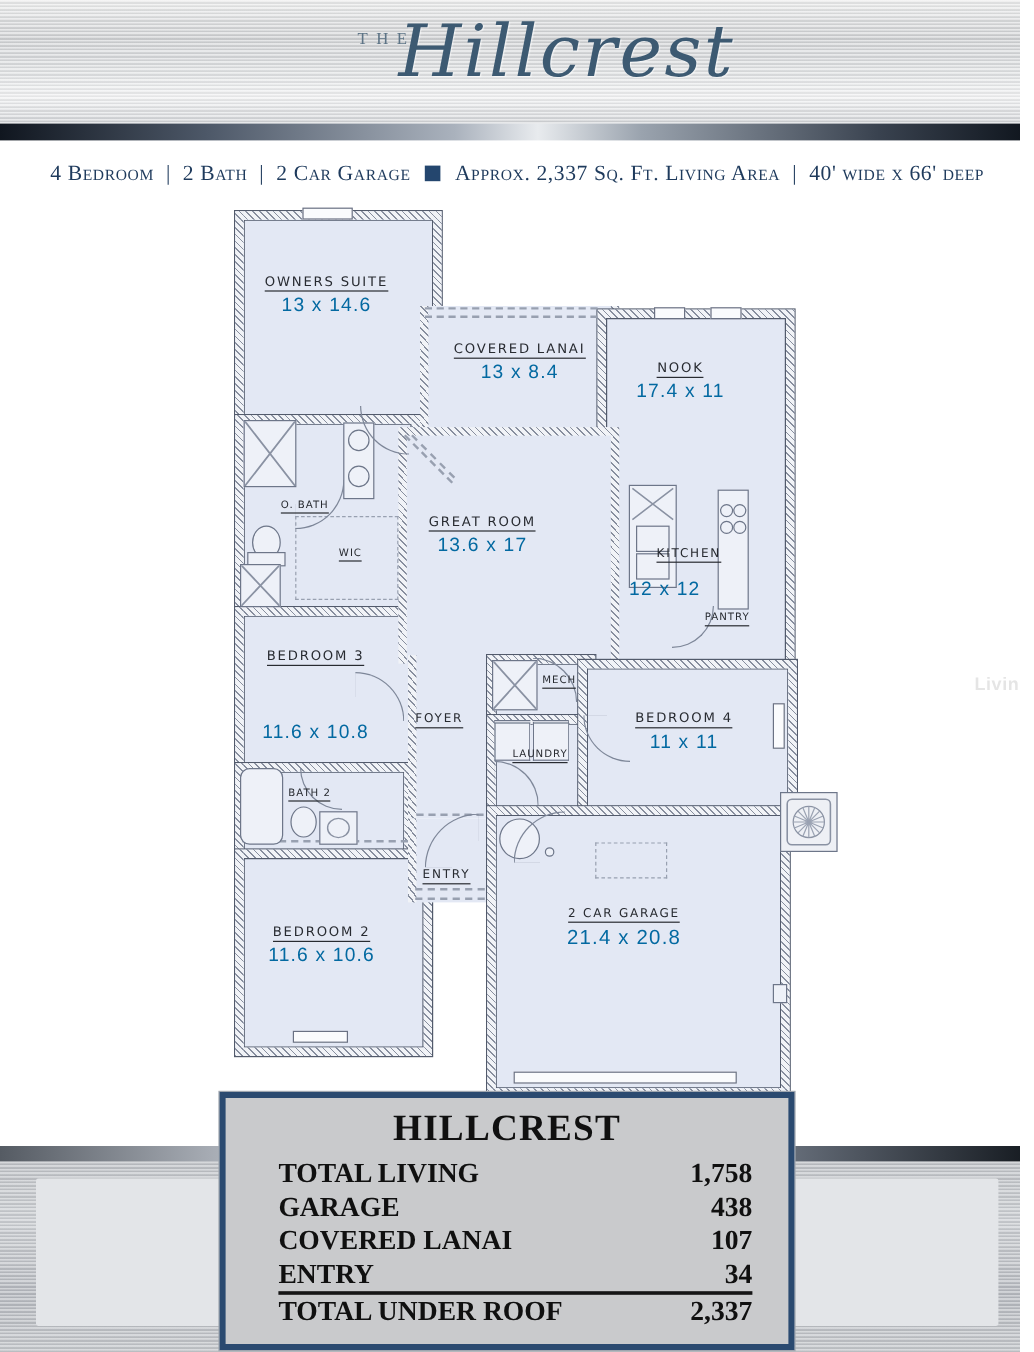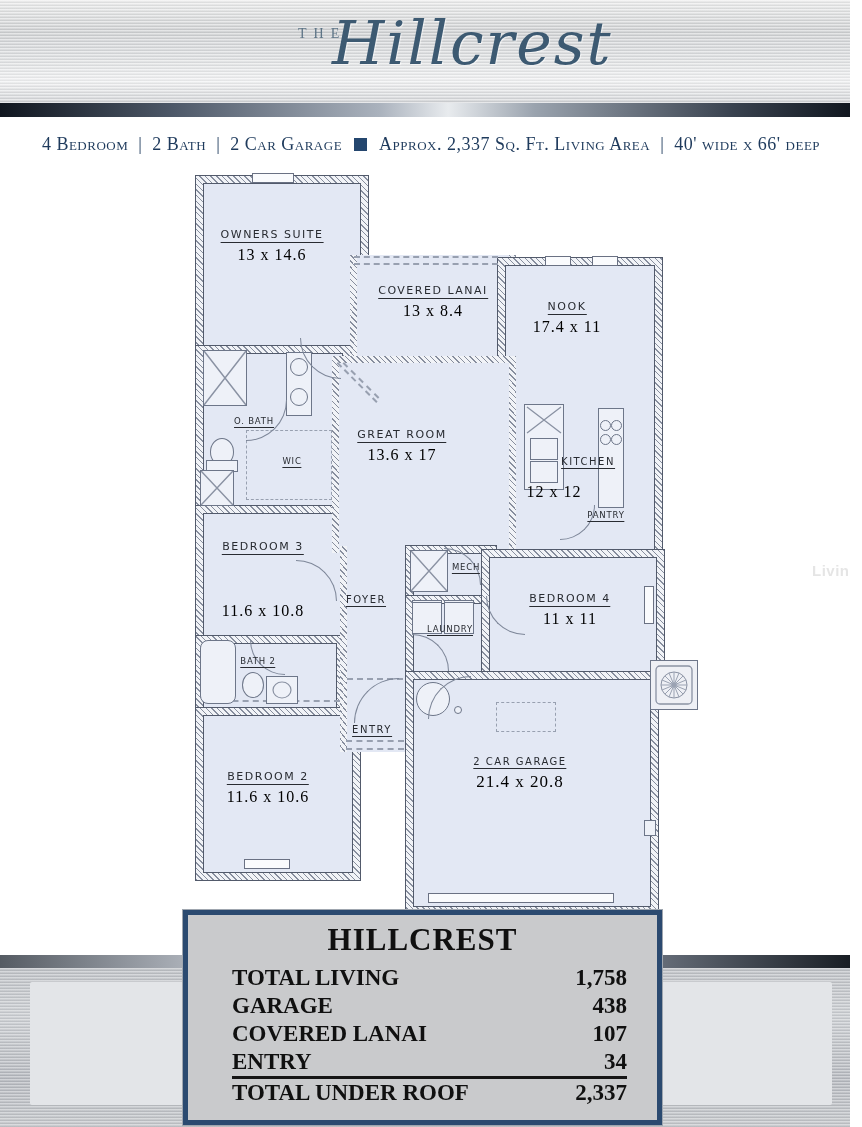--- a/index.html
+++ b/index.html
@@ -27,21 +27,21 @@
 
   
   .rm{position:absolute;background:#e3e8f4;border:7px solid transparent;
       border-image:repeating-linear-gradient(45deg,#878e9e 0 1px,#f1f3f7 1px 4px) 7;
       box-shadow:0 0 0 1px #525a6b, inset 0 0 0 1px #525a6b;}
   .rm.open{box-shadow:none;}
   .patch{position:absolute;background:#e3e8f4;}
   .lbl{position:absolute;transform:translateX(-50%);display:flex;flex-direction:column;align-items:center;z-index:4;}
   .rname{font-family:"DejaVu Sans",sans-serif;font-size:11px;letter-spacing:1.5px;color:#282b31;
     border-bottom:1.5px solid #282b31;padding-bottom:1px;white-space:nowrap;}
-  .rdims{font-family:Liberation Serif, serif;font-size:16px;color:#000000;letter-spacing:1px;margin-top:3px;white-space:nowrap;}
+  .rdims{font-family:Liberation Sans, sans-serif;font-size:16px;color:#0369a1;letter-spacing:1px;margin-top:3px;white-space:nowrap;}
   .sm .rname{font-size:8.5px;letter-spacing:.8px;border-bottom-width:1px;}
   .md .rname{font-size:10px;}
   .rdims.big{font-size:17px;}
   .dash{position:absolute;border-top:2px dashed #98a0b0;}
   .dashrect{position:absolute;border:1.5px dashed #98a0b0;}
   .arc{position:absolute;border:1.5px solid #7d8698;z-index:3;}
   .arc-tl{border-right:none;border-bottom:none;border-radius:100% 0 0 0;}
   .arc-tr{border-left:none;border-bottom:none;border-radius:0 100% 0 0;}
   .arc-bl{border-right:none;border-top:none;border-radius:0 0 0 100%;}
   .arc-br{border-left:none;border-top:none;border-radius:0 0 100% 0;}
@@ -214,21 +214,21 @@
     <span class="rdims">13 x 8.4</span>
   </div>
   <div class="lbl" style="left:567px;top:300px;">
     <span class="rname">NOOK</span>
     <span class="rdims">17.4 x 11</span>
   </div>
   <div class="lbl" style="left:402px;top:428px;">
     <span class="rname">GREAT ROOM</span>
     <span class="rdims">13.6 x 17</span>
   </div>
-  <div class="lbl md" style="left:588px;top:456px;">
+  <div class="lbl md" style="left:574px;top:456px;">
     <span class="rname">KITCHEN</span>
   </div>
   <div class="lbl" style="left:554px;top:480px;">
     <span class="rdims">12 x 12</span>
   </div>
   <div class="lbl sm" style="left:606px;top:510px;justify-content:flex-end;">
     <span class="rname">PANTRY</span>
   </div>
   <div class="lbl sm" style="left:254px;top:416px;">
     <span class="rname">O. BATH</span>

